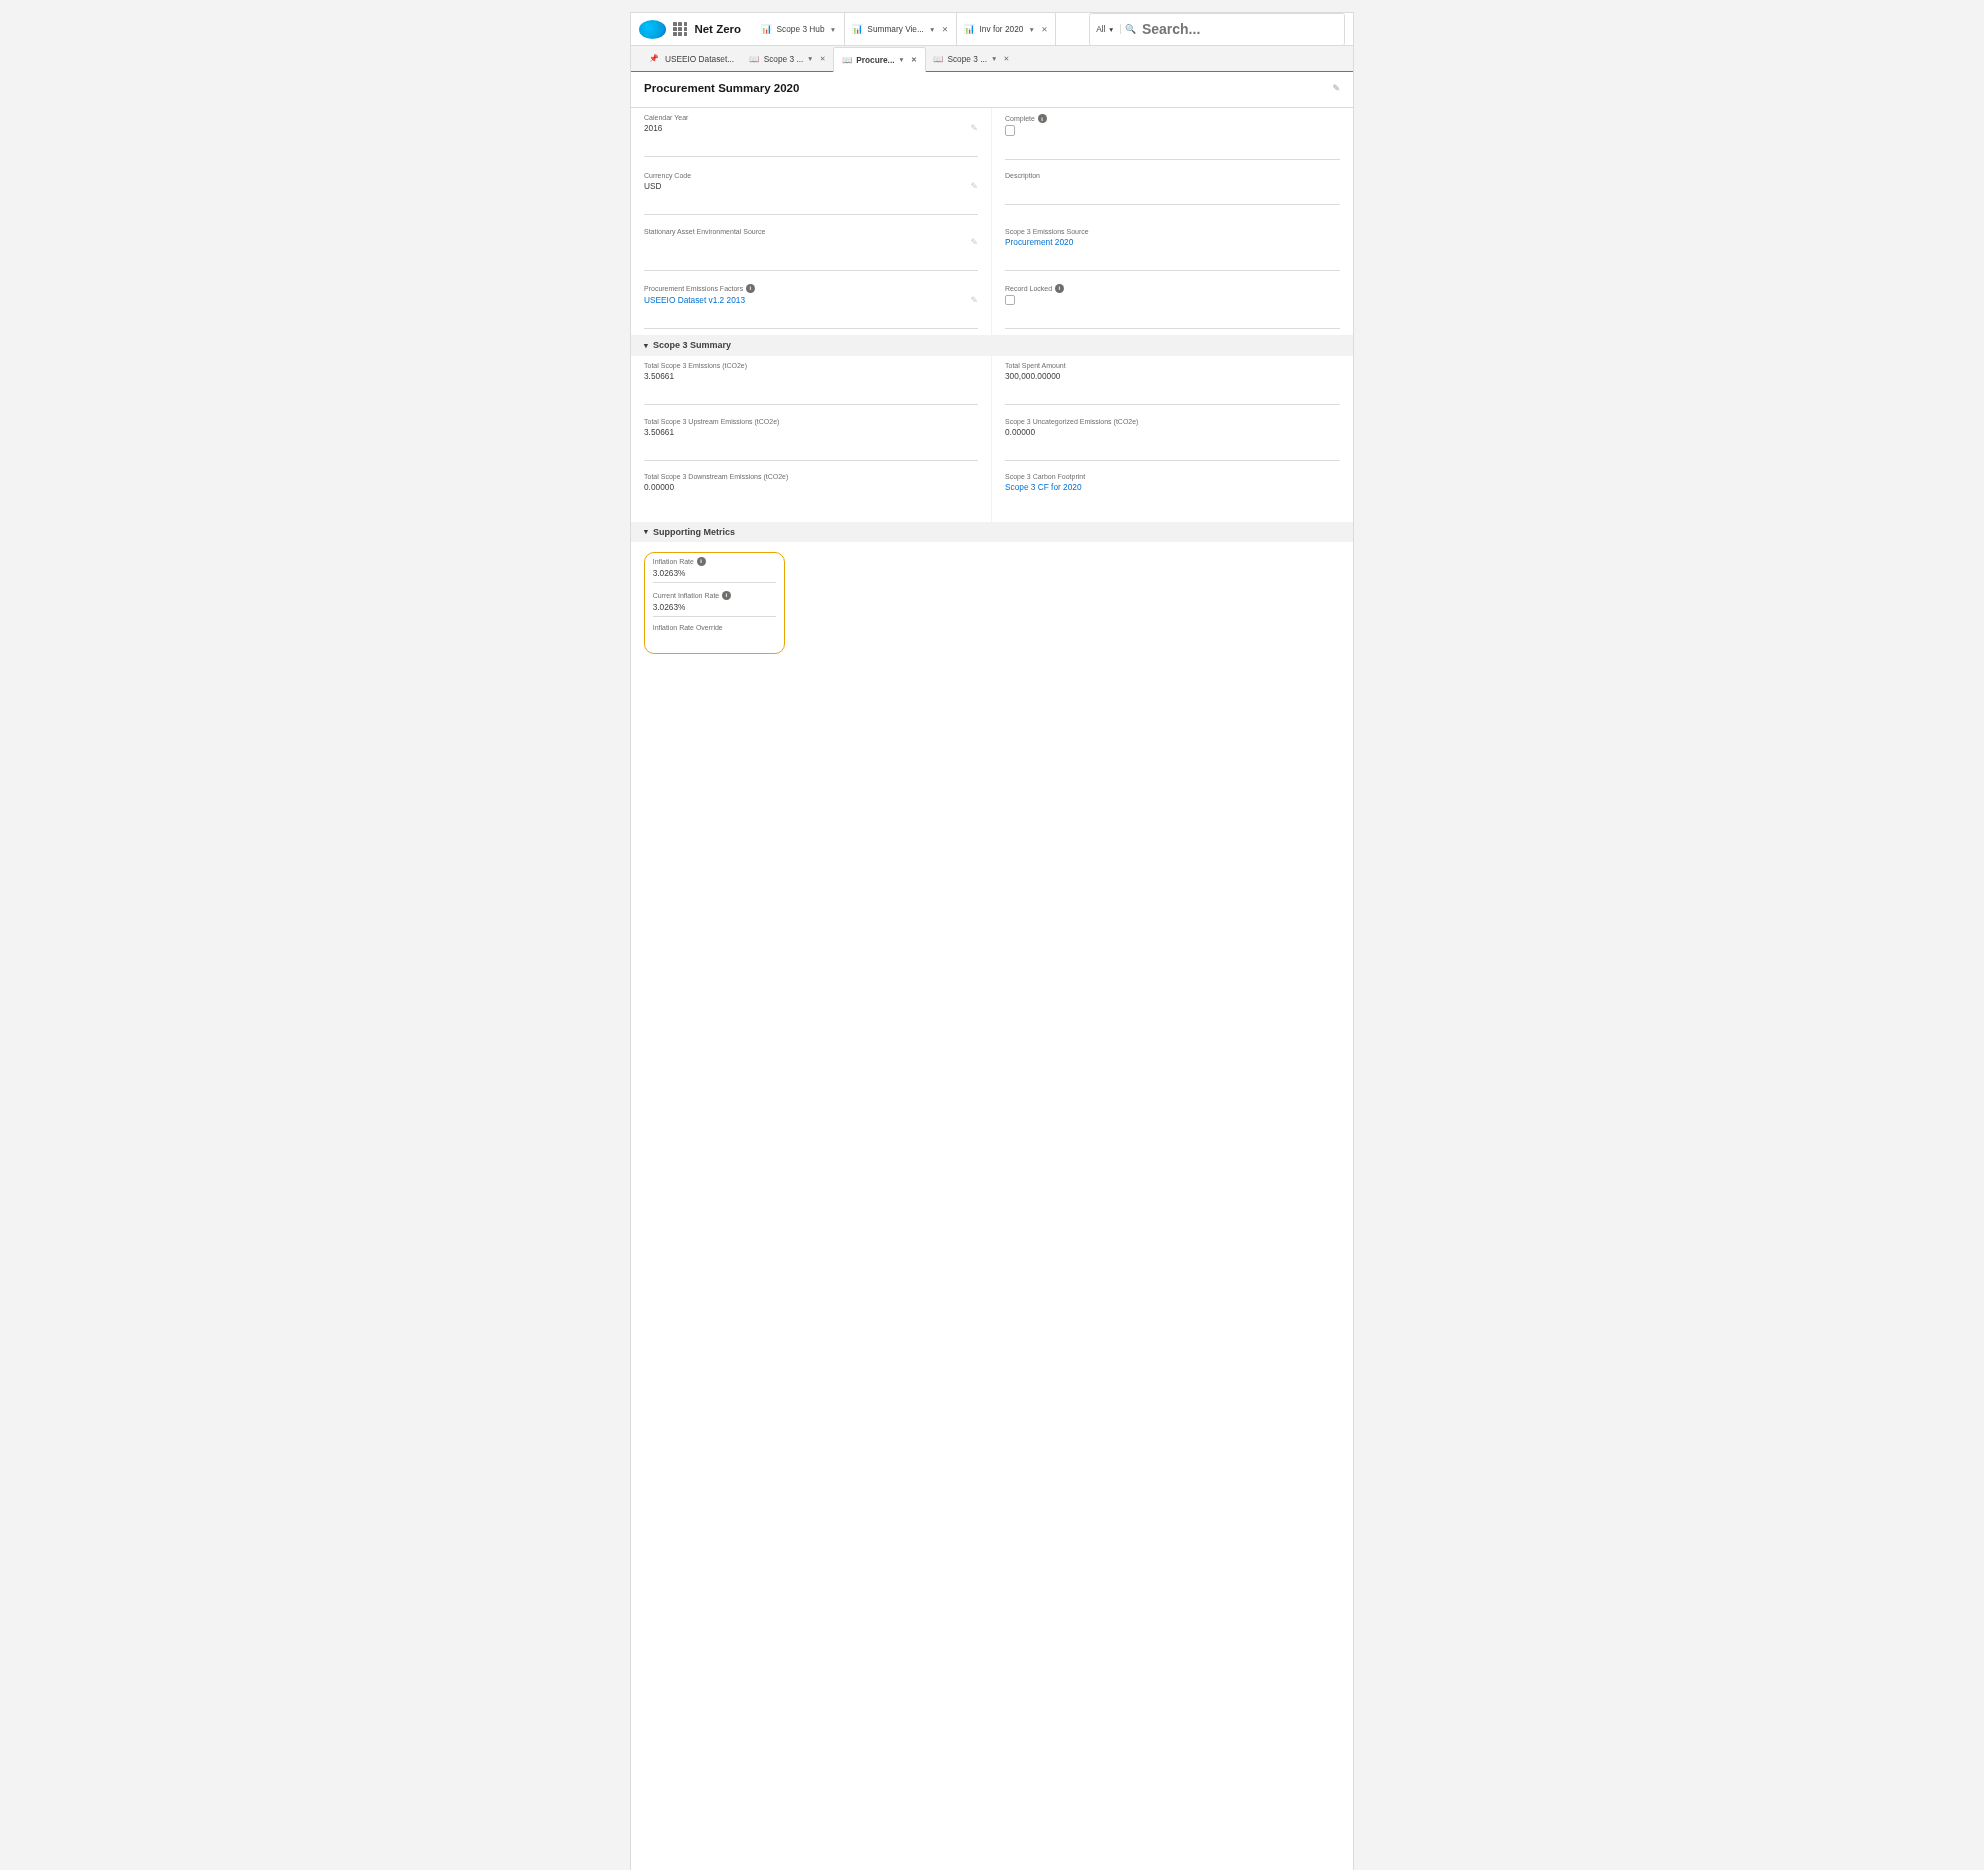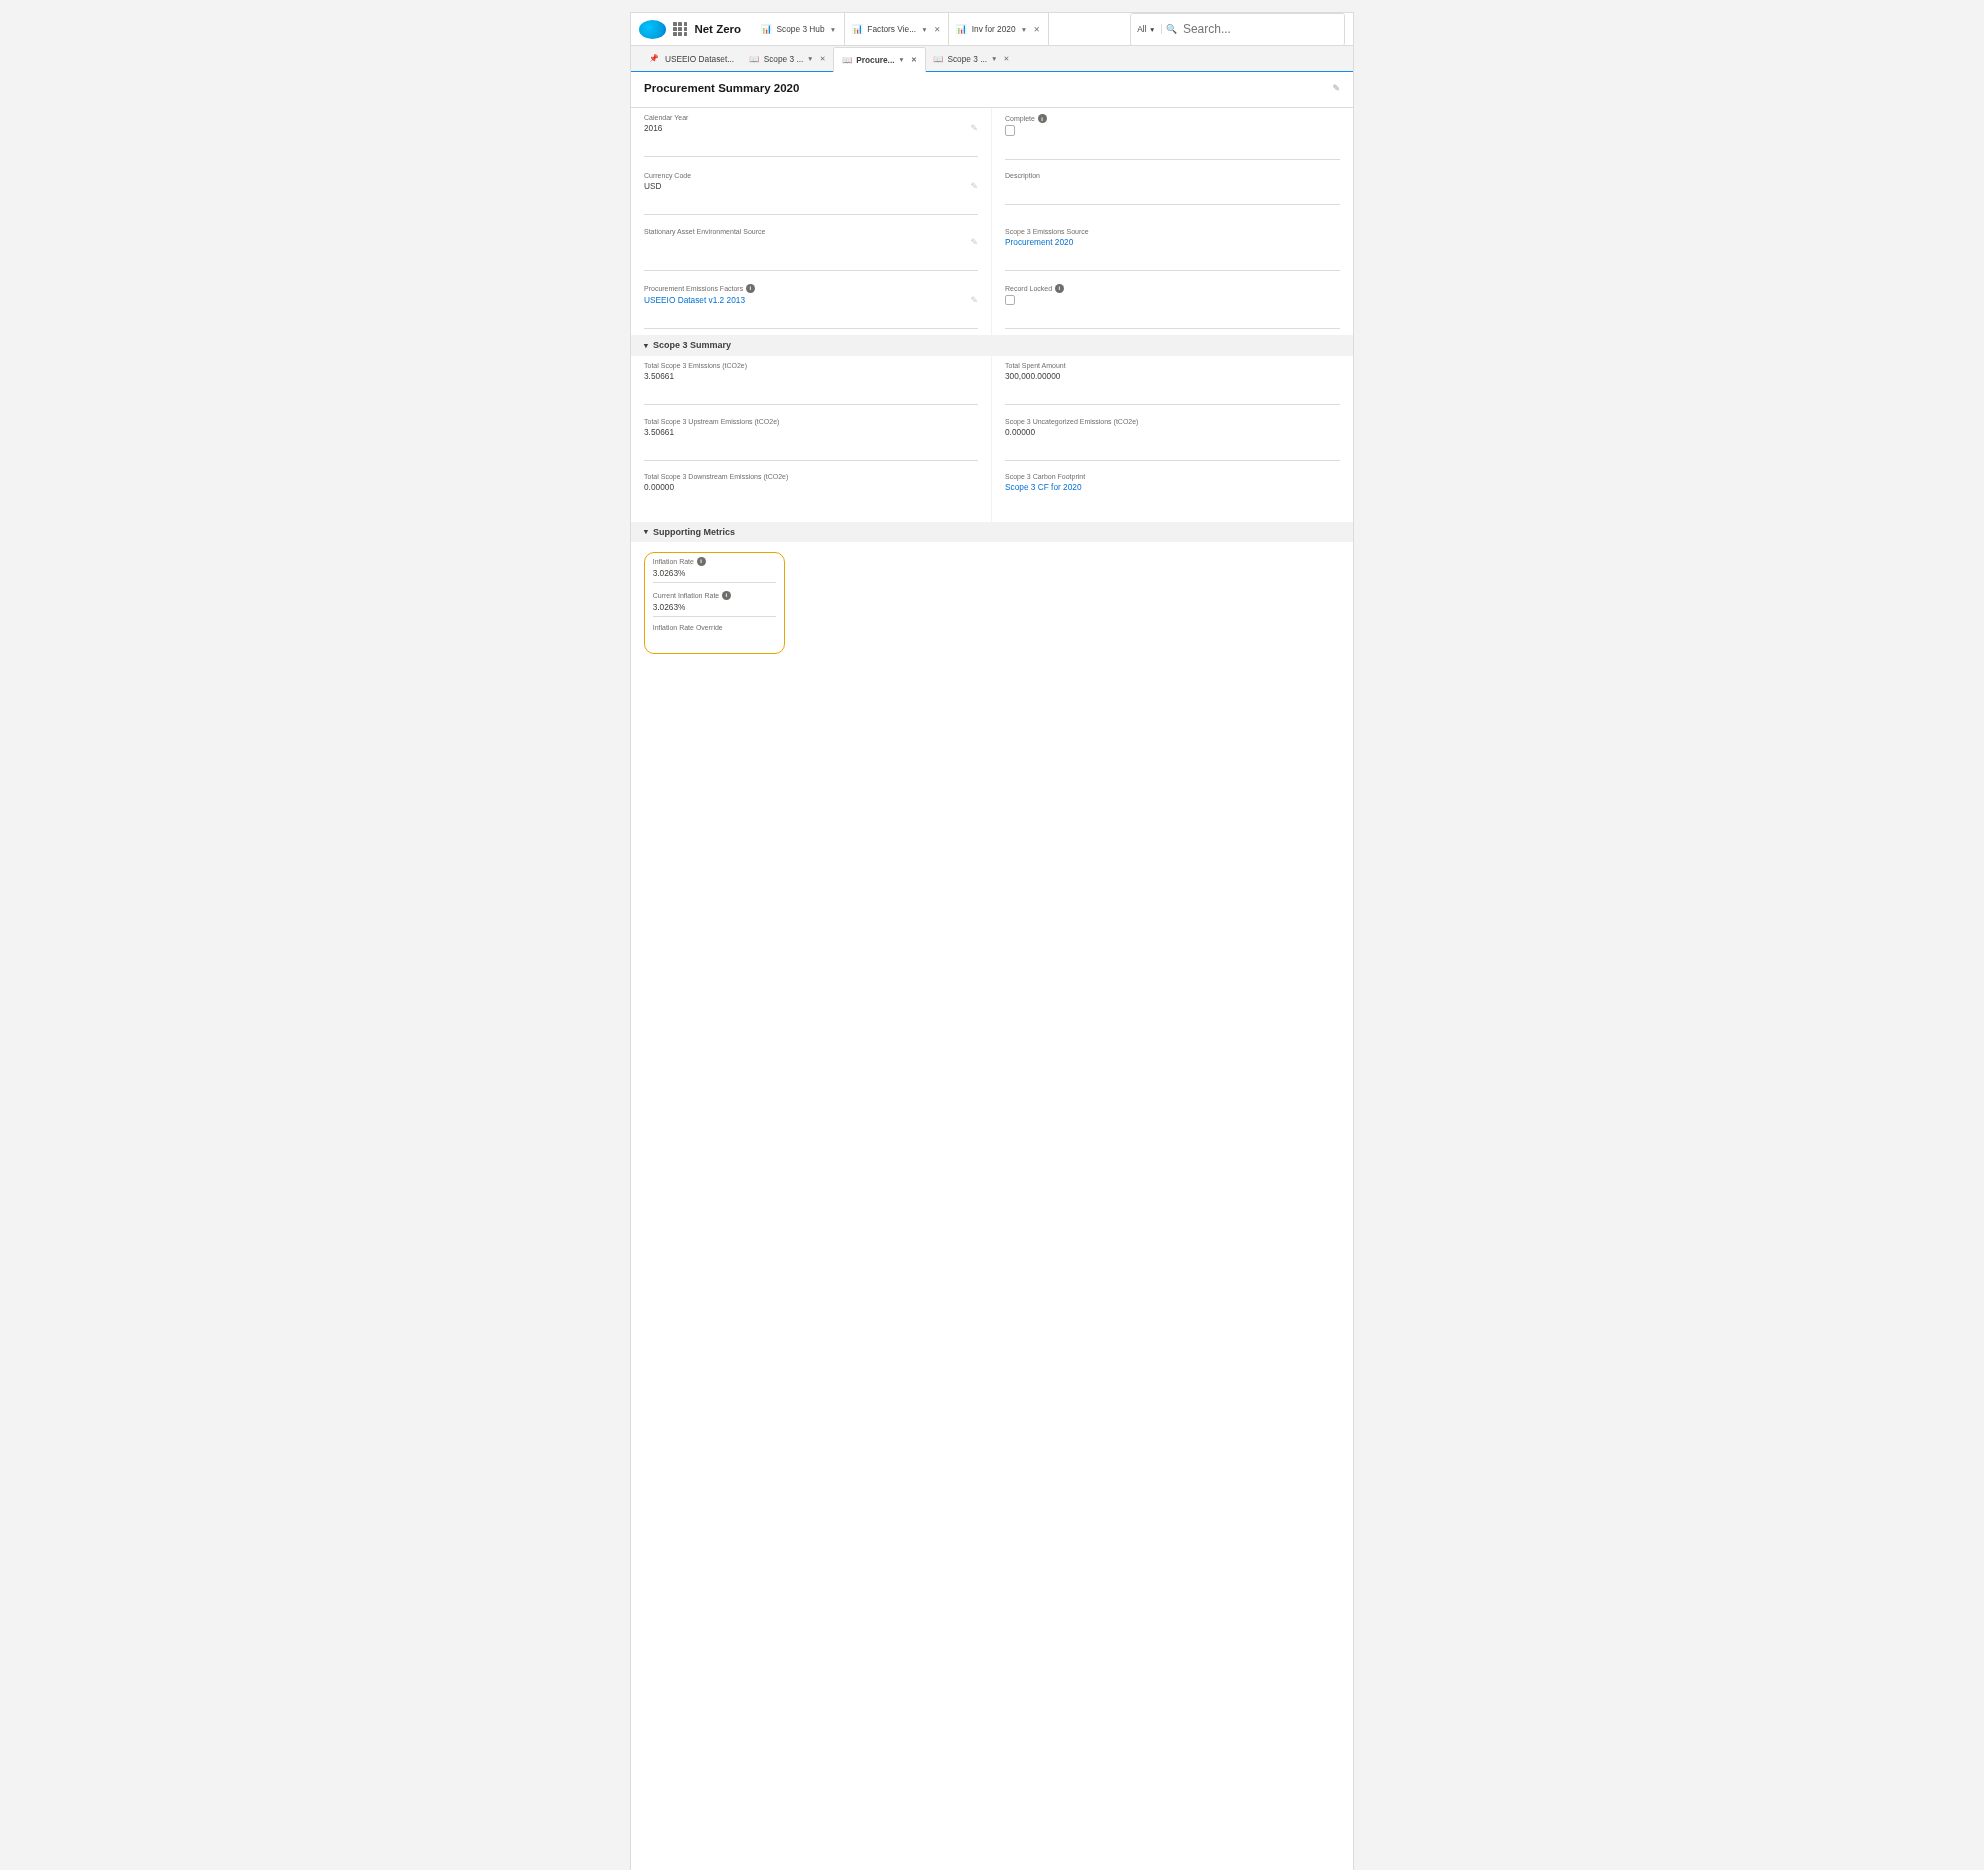--- a/index.html
+++ b/index.html
@@ -96,23 +96,24 @@
       display: flex;
       align-items: center;
       gap: 2.6px;
       padding-right: 5.1px;
       border-right: 0.6px solid #dddbda;
       font-size: 8.3px;
     }
     .search-input {
       border: none;
       outline: none;
-      font-size: 12px;
+      font-size: 14px;
       color: #706e6b;
       background: transparent;
+      font-weight: bold;
     }
 
     
     .sub-tabs {
       display: flex;
       align-items: center;
       background: #f3f3f3;
       border-bottom: 1.3px solid #1589ee;
       padding: 0 10.3px;
       height: 26px;
@@ -322,21 +323,21 @@
     <span class="app-name">Net Zero</span>
 
     <div class="nav-tabs">
       <div class="nav-tab">
         <span class="tab-icon">📊</span>
         <span>Scope 3 Hub</span>
         <span class="chevron">▼</span>
       </div>
       <div class="nav-tab">
         <span class="tab-icon">📊</span>
-        <span>Factors Vie...</span>
+        <span>Summary Vie...</span>
         <span class="chevron">▼</span>
         <span class="close-btn">✕</span>
       </div>
       <div class="nav-tab">
         <span class="tab-icon">📊</span>
         <span>Inv for 2020</span>
         <span class="chevron">▼</span>
         <span class="close-btn">✕</span>
       </div>
     </div>

